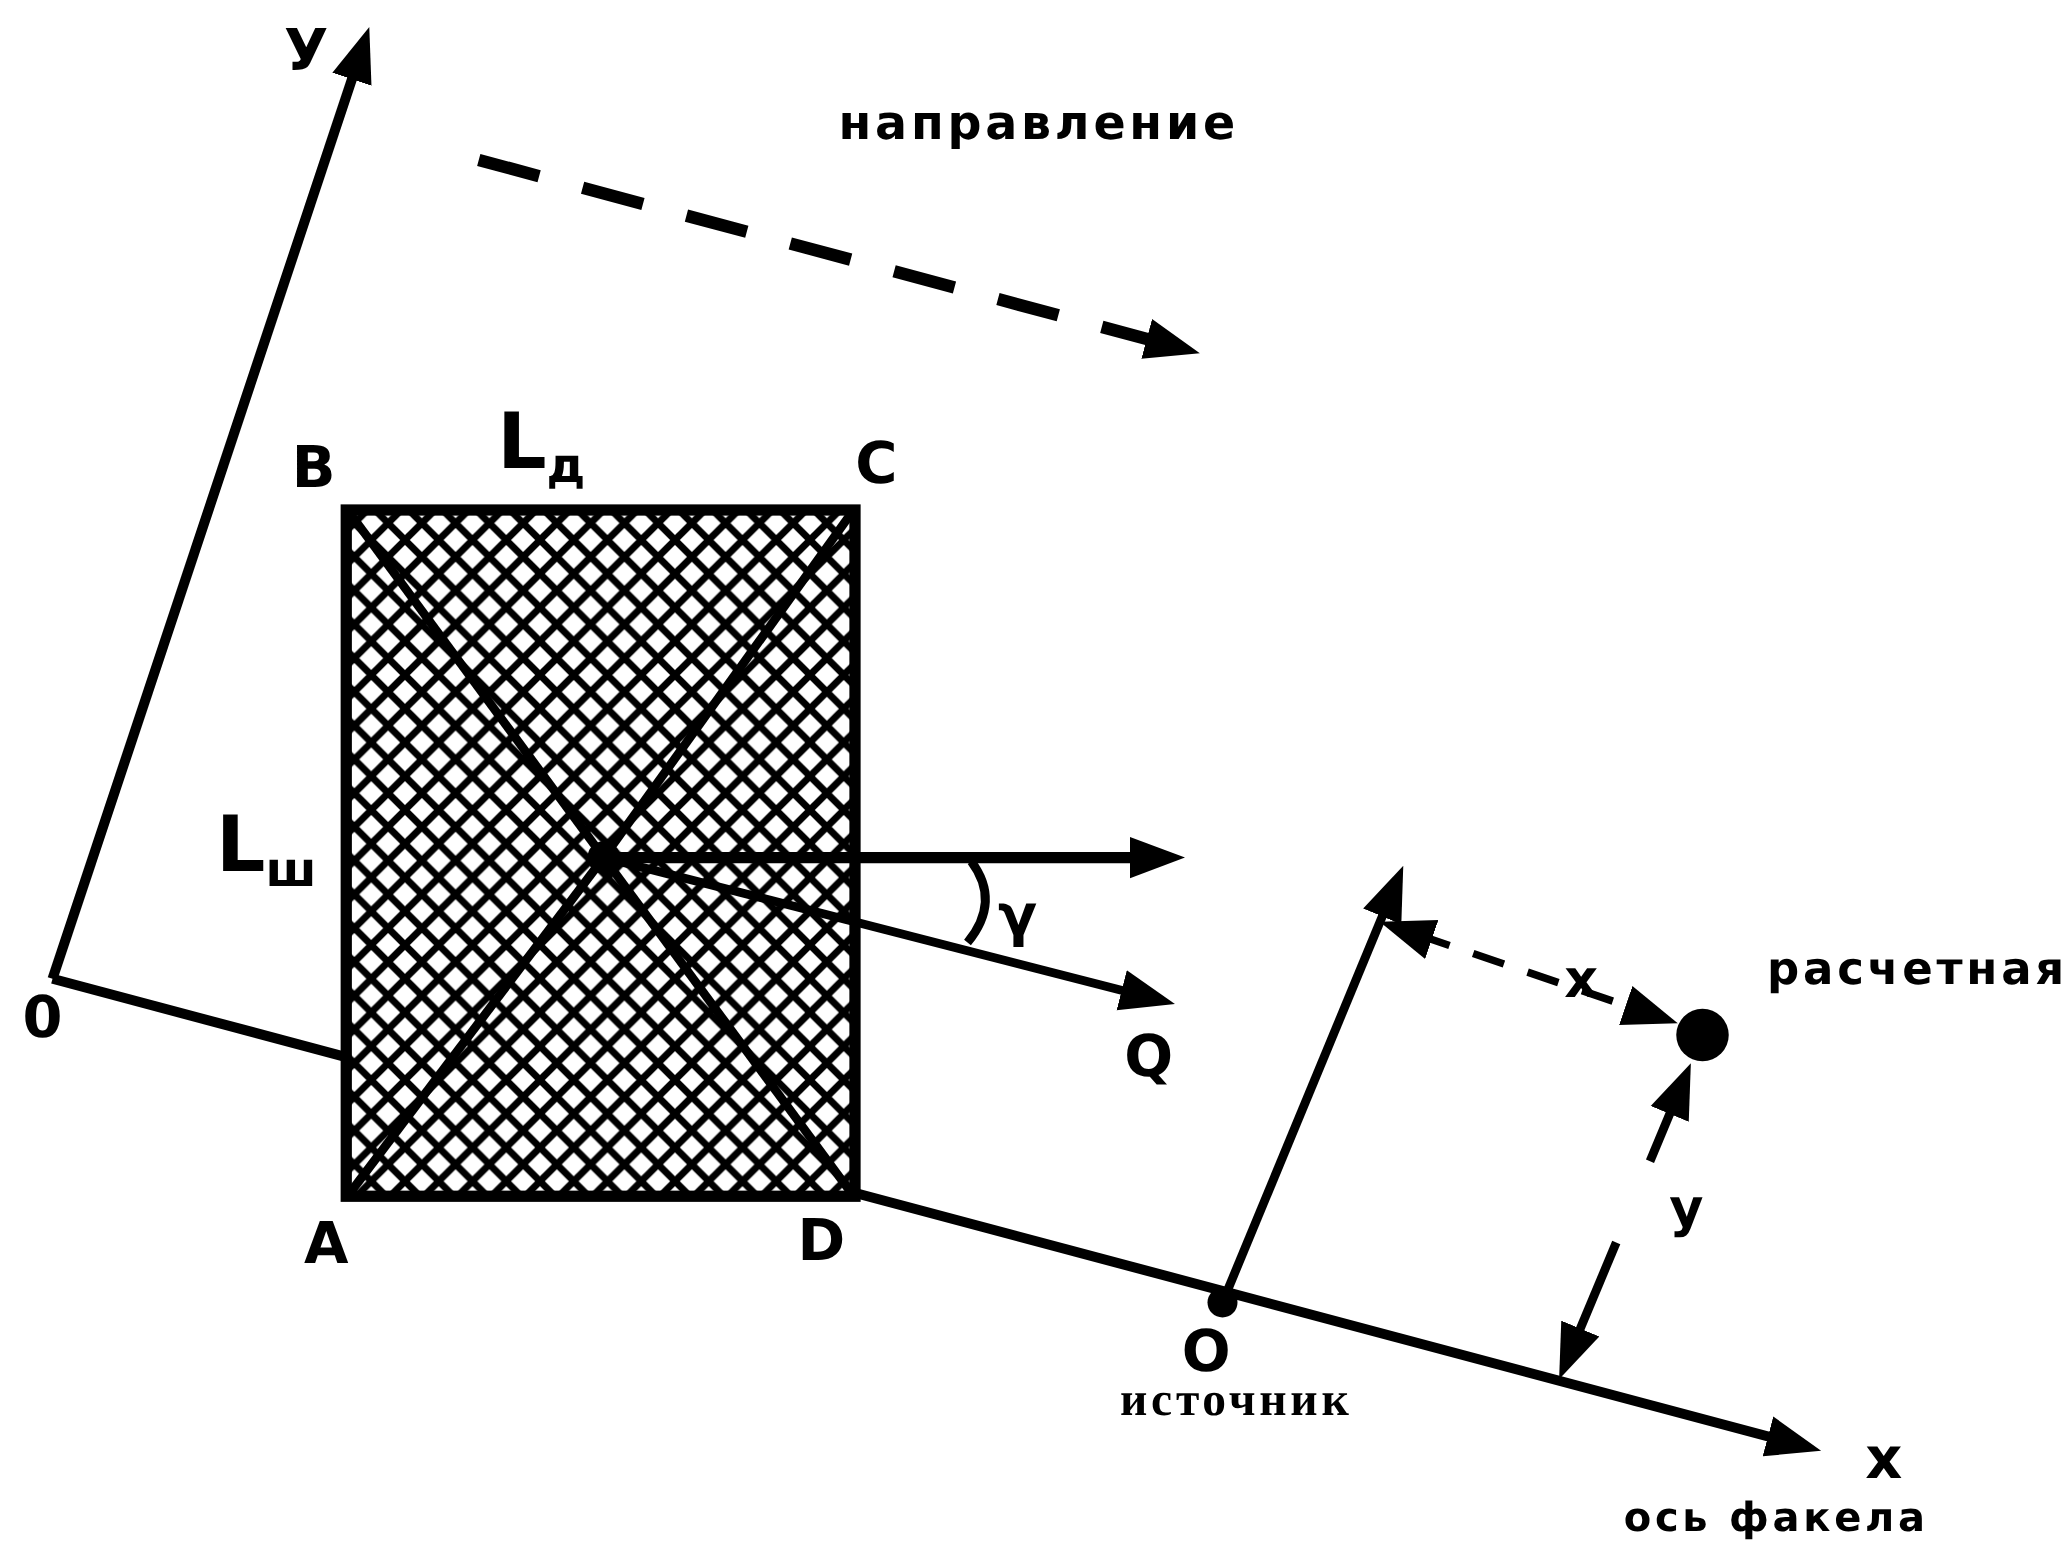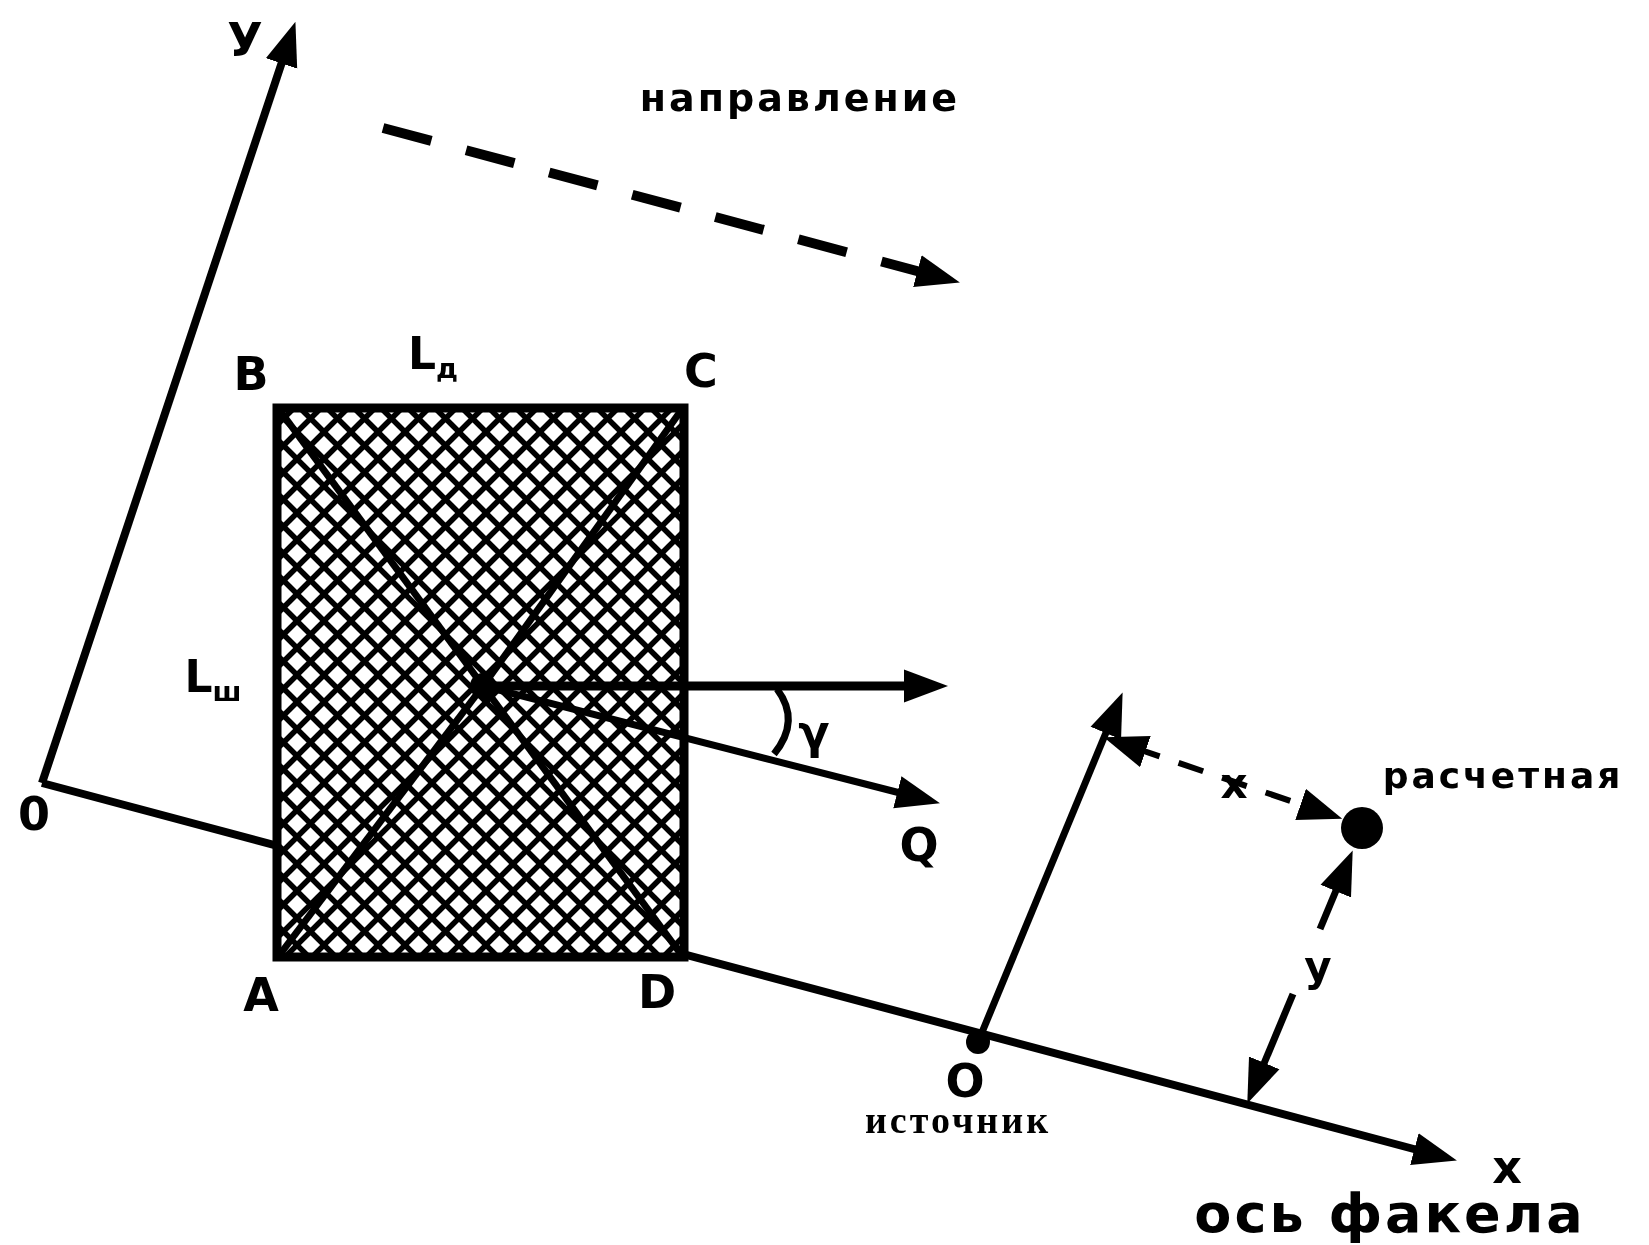--- a/index.html
+++ b/index.html
@@ -2,23 +2,23 @@
 <html><head>
 <meta charset="utf-8">
 <style>
   html,body{margin:0;padding:0;background:#fff;}
   #stage{position:relative;width:1649px;height:1245px;background:#fff;overflow:hidden;
          font-family:"DejaVu Sans","Liberation Sans",sans-serif;color:#000;}
   #lineart{position:absolute;left:0;top:0;}
   .lbl{position:absolute;font-weight:bold;color:#000;transform:translate(-50%,-50%);
        white-space:nowrap;line-height:1.1;}
   .letter{font-size:46px;}
-  .caption{font-size:38px;letter-spacing:3px;}
+  .caption{font-size:38px;letter-spacing:3px;margin-left:31px;}
   .block{transform:translate(-50%,0);}
-  .dimsym{font-size:44px;}
+  .dimsym{font-size:62px;}
   .sub{font-size:0.62em;vertical-align:-0.3em;letter-spacing:0;}
 </style>
 </head>
 <body>
 
 <div id="stage">
 
   <svg id="lineart" width="1649" height="1245" viewBox="0 0 1649 1245">
     <defs>
       <marker id="ah" viewBox="0 0 12 9" markerWidth="44" markerHeight="34" markerUnits="userSpaceOnUse" refX="3" refY="4.5" orient="auto-start-reverse">
@@ -86,15 +86,15 @@
 
   <div class="lbl caption" style="left:1234px;top:784px;letter-spacing:0;font-size:42px;">x</div>
 
   <div class="lbl caption block" style="left:1503px;top:756px;font-size:36px;">
     <div>расчетная</div>
   </div>
 
   <div class="lbl caption" style="left:1318px;top:967px;letter-spacing:0;font-size:42px;">y</div>
 
   <div class="lbl letter" style="left:1507px;top:1167px;">x</div>
-  <div class="lbl caption" style="left:1390px;top:1214px;font-size:54px;">ось факела</div>
+  <div class="lbl caption" style="left:1390px;top:1214px;font-size:32px;">ось факела</div>
 
 </div>
 
 </body></html>

